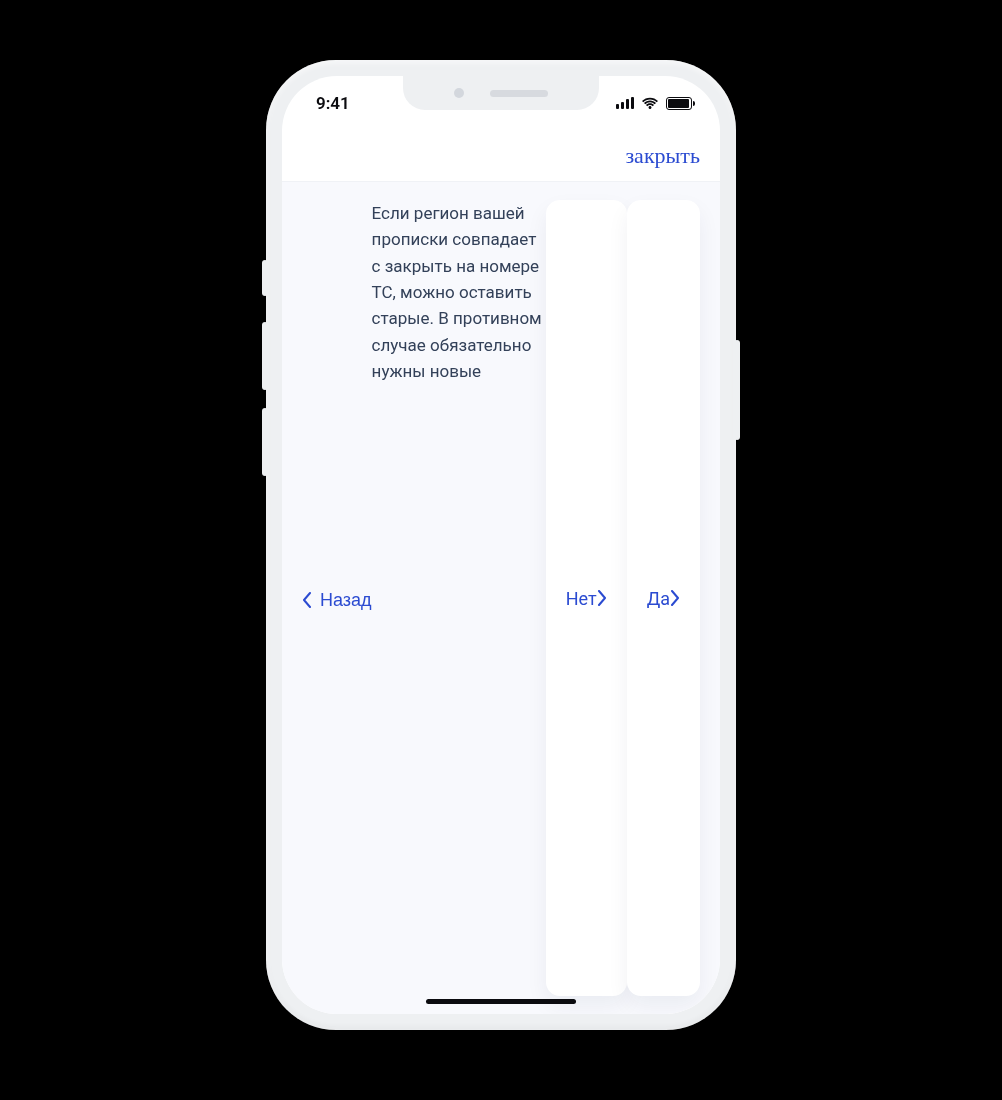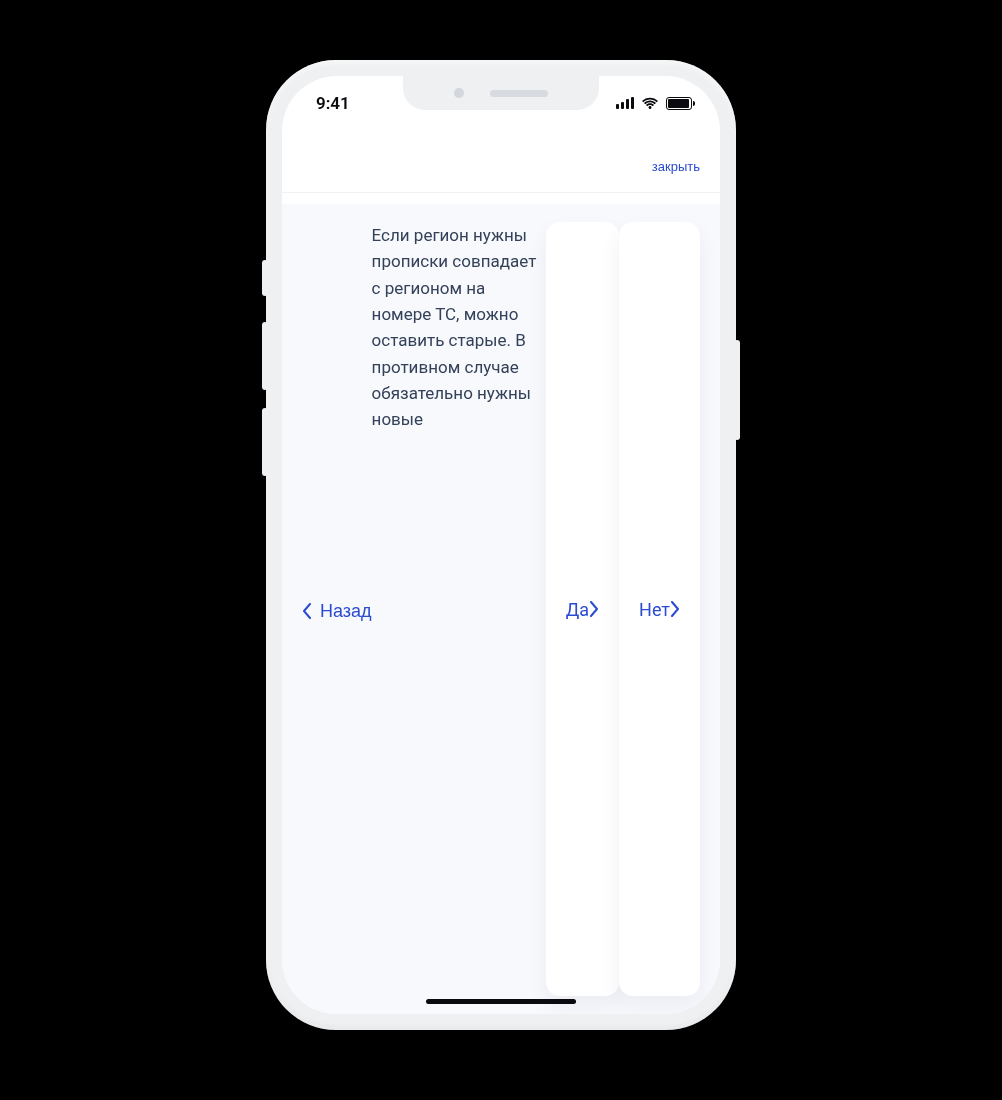--- a/index.html
+++ b/index.html
@@ -24,21 +24,20 @@
   .side-right  { right: -4px; top: 280px; width: 6px; height: 100px; }
   .screen {
     position: relative;
     width: 100%;
     height: 100%;
     background: #fff;
     border-radius: 55px;
     overflow: hidden;
     display: flex;
     flex-direction: column;
-    gap: 11px;
   }
   .notch {
     position: absolute;
     top: 0; left: 50%;
     transform: translateX(-50%);
     width: 196px; height: 34px;
     background: #eef0f2;
     border-bottom-left-radius: 22px;
     border-bottom-right-radius: 22px;
     z-index: 5;
@@ -73,21 +72,21 @@
   }
   .battery .fill { position: absolute; left: 1px; top: 1px; bottom: 1px; right: 2px; background: #0b0b0f; border-radius: 1px; }
   .nav-bar {
     height: 52px;
     display: flex;
     align-items: center;
     justify-content: flex-end;
     padding: 0 20px;
     border-bottom: 1px solid #f0f2f6;
   }
-  .close-btn { color: #2b4bd1; font-size: 13px; background: none; border: none; cursor: pointer; }
+  .close-btn { color: #2b4bd1; font-size: 22px; background: none; border: none; cursor: pointer; font-family: Liberation Serif, serif; }
   .content {
     flex: 1 1 auto;
     background: #f8f9fd;
     padding: 18px 20px 0 20px;
     display: flex;
   }
   .back-link {
     display: inline-flex; align-items: center; gap: 8px;
     color: #2b4bd1; font-size: 18px; background: none; border: none; cursor: pointer;
     width: fit-content; padding: 4px 0 18px 0;
@@ -155,31 +154,31 @@
       </div>
 
       <div class="content">
         <button class="back-link">
           <svg class="chev-svg" viewBox="0 0 10 16">
             <path d="M8 1 2 8l6 7" fill="none" stroke="#2b4bd1" stroke-width="2" stroke-linecap="round" stroke-linejoin="round"></path>
           </svg>
           <span>Назад</span>
         </button>
 
-        <p class="desc">Если регион нужны прописки совпадает с регионом на номере ТС, можно оставить старые. В противном случае обязательно нужны новые</p>
+        <p class="desc">Если регион вашей прописки совпадает с закрыть на номере ТС, можно оставить старые. В противном случае обязательно нужны новые</p>
 
         <div class="option">
-          <span class="label">Да</span>
+          <span class="label">Нет</span>
           <svg class="chev chev-svg" viewBox="0 0 10 16">
             <path d="M2 1l6 7-6 7" fill="none" stroke="#2b4bd1" stroke-width="2" stroke-linecap="round" stroke-linejoin="round"></path>
           </svg>
         </div>
 
         <div class="option">
-          <span class="label">Нет</span>
+          <span class="label">Да</span>
           <svg class="chev chev-svg" viewBox="0 0 10 16">
             <path d="M2 1l6 7-6 7" fill="none" stroke="#2b4bd1" stroke-width="2" stroke-linecap="round" stroke-linejoin="round"></path>
           </svg>
         </div>
       </div>
 
       <div class="home-indicator"></div>
     </div>
   </div>
 </div>

